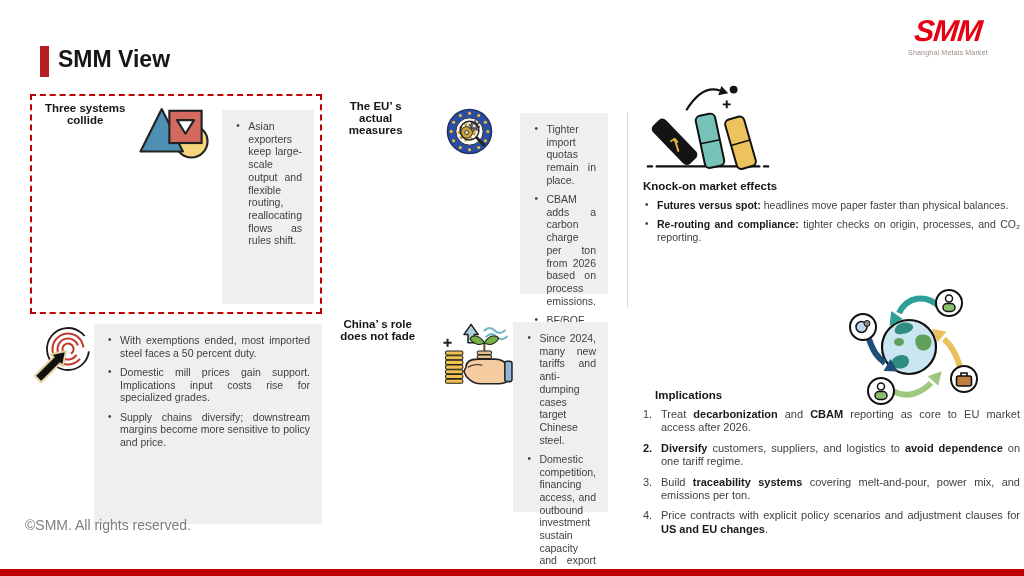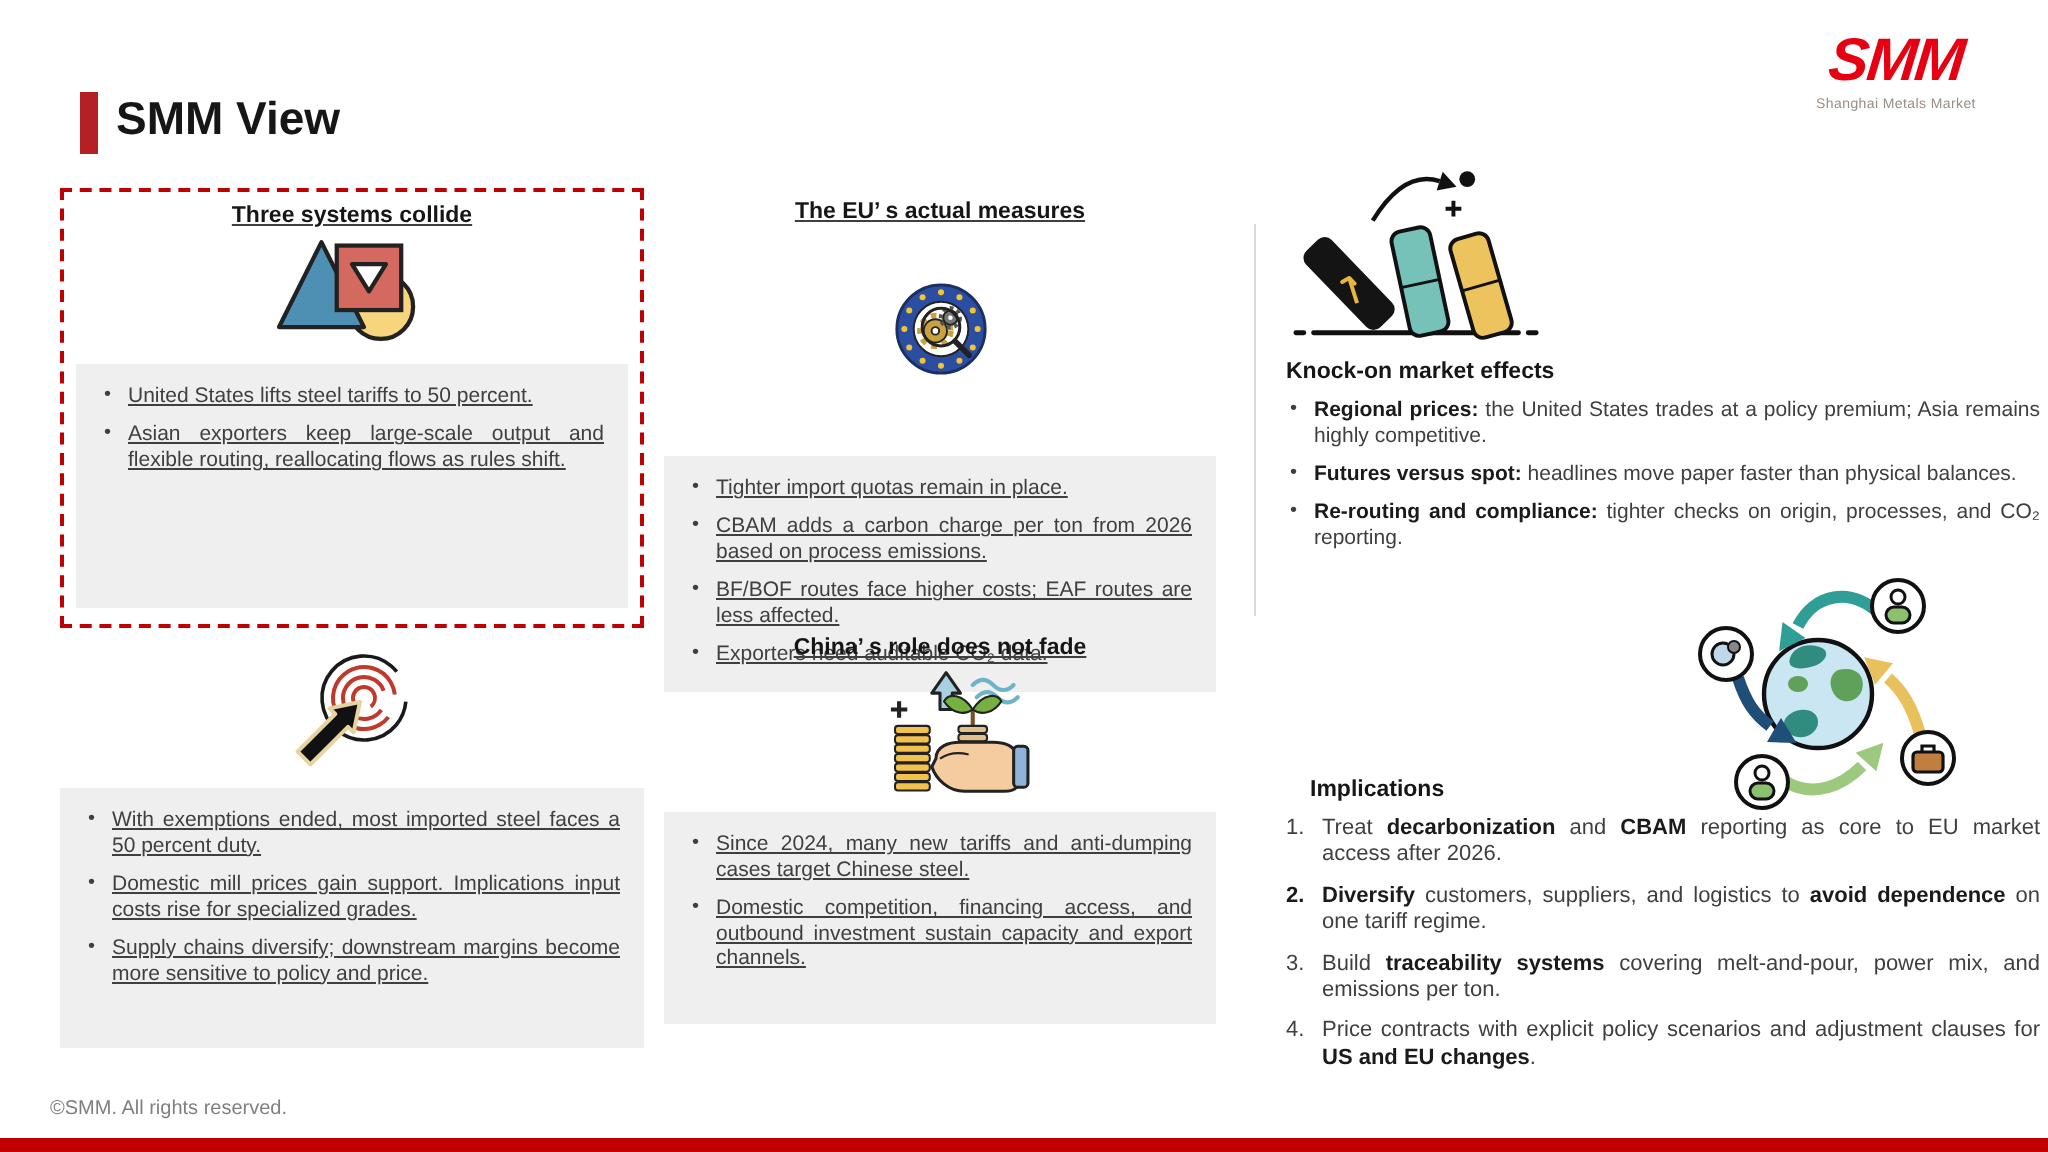--- a/index.html
+++ b/index.html
@@ -5,21 +5,21 @@
   html,body{margin:0;padding:0;background:#fff;}
   .slide{position:relative;width:1024px;height:576px;background:#ffffff;overflow:hidden;
          font-family:"Liberation Sans",sans-serif;color:#3f3f3f;}
   
   .accent-bar{position:absolute;left:40px;top:46px;width:9px;height:31px;background:#B52025;}
   .page-title{position:absolute;left:58px;top:46px;font-size:23px;font-weight:700;color:#161616;margin:0;}
   .logo{position:absolute;right:16px;top:16px;text-align:center;width:120px;}
   .logo-text{color:#E60012;font-weight:700;font-style:italic;font-size:30px;line-height:1;letter-spacing:-1px;transform:skewX(-6deg);}
   .logo-tagline{font-size:7px;color:#9A8C84;margin-top:3px;letter-spacing:.2px;}
   
-  .panel{position:absolute;display:flex;flex-direction:column;box-sizing:border-box;text-decoration:underline;}
+  .panel{position:absolute;display:flex;flex-direction:row;box-sizing:border-box;}
   #panel0{left:30px;top:94px;width:292px;height:220px;border:2px dashed #C00000;padding-top:6px;}
   #panel1{left:332px;top:90px;width:276px;height:204px;padding-top:10px;gap:27px;}
   #panel2{left:30px;top:316px;width:292px;height:210px;padding-top:4px;}
   #panel3{left:332px;top:316px;width:276px;height:210px;padding-top:2px;}
   .p-title{text-align:center;font-weight:700;font-size:11.5px;color:#161616;}
   .p-icon{display:flex;justify-content:center;align-items:center;}
   #panel0 .p-icon{height:60px;} #panel1 .p-icon{height:58px;margin-top:2px;}
   #panel2 .p-icon{height:70px;} #panel3 .p-icon{height:72px;}
   .graybox{background:#EFEFEF;flex:1;padding:10px 12px 6px;}
   #panel0 .graybox{margin:8px 6px 8px;}
@@ -36,21 +36,21 @@
   .ko-list{position:absolute;left:643px;top:199px;width:377px;}
   .ko-list li{font-size:11px;line-height:1.24;margin-bottom:8px;}
   .globe-wrap{position:absolute;left:838px;top:287px;}
   .imp-title{position:absolute;left:655px;top:389px;font-weight:700;font-size:11.5px;color:#161616;}
   .imp-list{position:absolute;left:643px;top:408px;width:377px;}
   .imp-item{display:flex;margin-bottom:7px;font-size:11px;line-height:1.22;}
   .imp-num{flex:none;width:18px;}
   .imp-text{flex:1;display:block;text-align:justify;}
   .b{font-weight:700;color:#1a1a1a;}
   
-  .copyright{position:absolute;left:25px;top:549px;font-size:10px;color:#7F7F7F;}
+  .copyright{position:absolute;left:25px;top:517px;font-size:14px;color:#7F7F7F;}
   .bottom-bar{position:absolute;left:0;bottom:0;width:1024px;height:7px;background:#C00000;}
 </style>
 </head>
 <body>
 
 <div class="slide">
 
   <div class="accent-bar"></div>
   <h1 class="page-title">SMM View</h1>
   <div class="logo">
@@ -63,21 +63,20 @@
     <div class="p-icon">
       <svg width="78" height="56" viewBox="0 0 90 66">
         <circle cx="62" cy="44" r="19" fill="#F6D57C" stroke="#222" stroke-width="2.5"></circle>
         <polygon points="27,6 52,56 2,56" fill="#4E8FB4" stroke="#222" stroke-width="2.5" stroke-linejoin="round"></polygon>
         <rect x="36" y="8" width="38" height="38" fill="#D4695F" stroke="#222" stroke-width="2.5"></rect>
         <polygon points="45,19 65,19 55,35" fill="#fff" stroke="#222" stroke-width="2.5" stroke-linejoin="round"></polygon>
       </svg>
     </div>
     <div class="graybox">
       <ul class="bullets">
-        <li>United States lifts steel tariffs to 50 percent.</li>
         <li>Asian exporters keep large-scale output and flexible routing, reallocating flows as rules shift.</li>
       </ul>
     </div>
   </section>
 
   <section class="panel" id="panel1">
     <div class="p-title">The EU’ s actual measures</div>
     <div class="p-icon">
       <svg width="47" height="47" viewBox="0 0 50 50">
         <circle cx="25" cy="25" r="23.5" fill="#2B4EA2" stroke="#1B2F63" stroke-width="1.5"></circle>
@@ -192,21 +191,20 @@
       </g>
       <path d="M42,30 Q58,4 76,10" stroke="#111" stroke-width="2.2" fill="none"></path>
       <polygon points="0,-5 9,0 0,5" transform="translate(76,10) rotate(18)" fill="#111"></polygon>
       <circle cx="90" cy="9" r="4" fill="#111"></circle>
       <path d="M79,24 h8 M83,20 v8" stroke="#111" stroke-width="2"></path>
     </svg>
   </div>
 
   <div class="ko-title">Knock-on market effects</div>
   <ul class="bullets ko-list">
-    <li><span class="b">Regional prices: </span><span>the United States trades at a policy premium; Asia remains highly competitive.</span></li>
     <li><span class="b">Futures versus spot: </span><span>headlines move paper faster than physical balances.</span></li>
     <li><span class="b">Re-routing and compliance: </span><span>tighter checks on origin, processes, and CO₂ reporting.</span></li>
   </ul>
 
   <div class="globe-wrap">
     <svg width="150" height="120" viewBox="0 0 140 120">
       <circle cx="66" cy="60" r="27" fill="#C9E6F2" stroke="#111" stroke-width="2.2"></circle>
       <path d="M52,42 C54,36 62,34 68,37 C72,39 70,44 64,46 C58,48 50,48 52,42 Z" fill="#2F8C7E"></path>
       <path d="M76,48 C84,46 90,50 88,58 C86,64 78,66 74,60 C71,55 72,50 76,48 Z" fill="#5FA05A"></path>
       <path d="M52,70 C58,66 66,68 66,74 C66,80 58,84 52,80 C48,76 48,73 52,70 Z" fill="#2F8C7E"></path>

